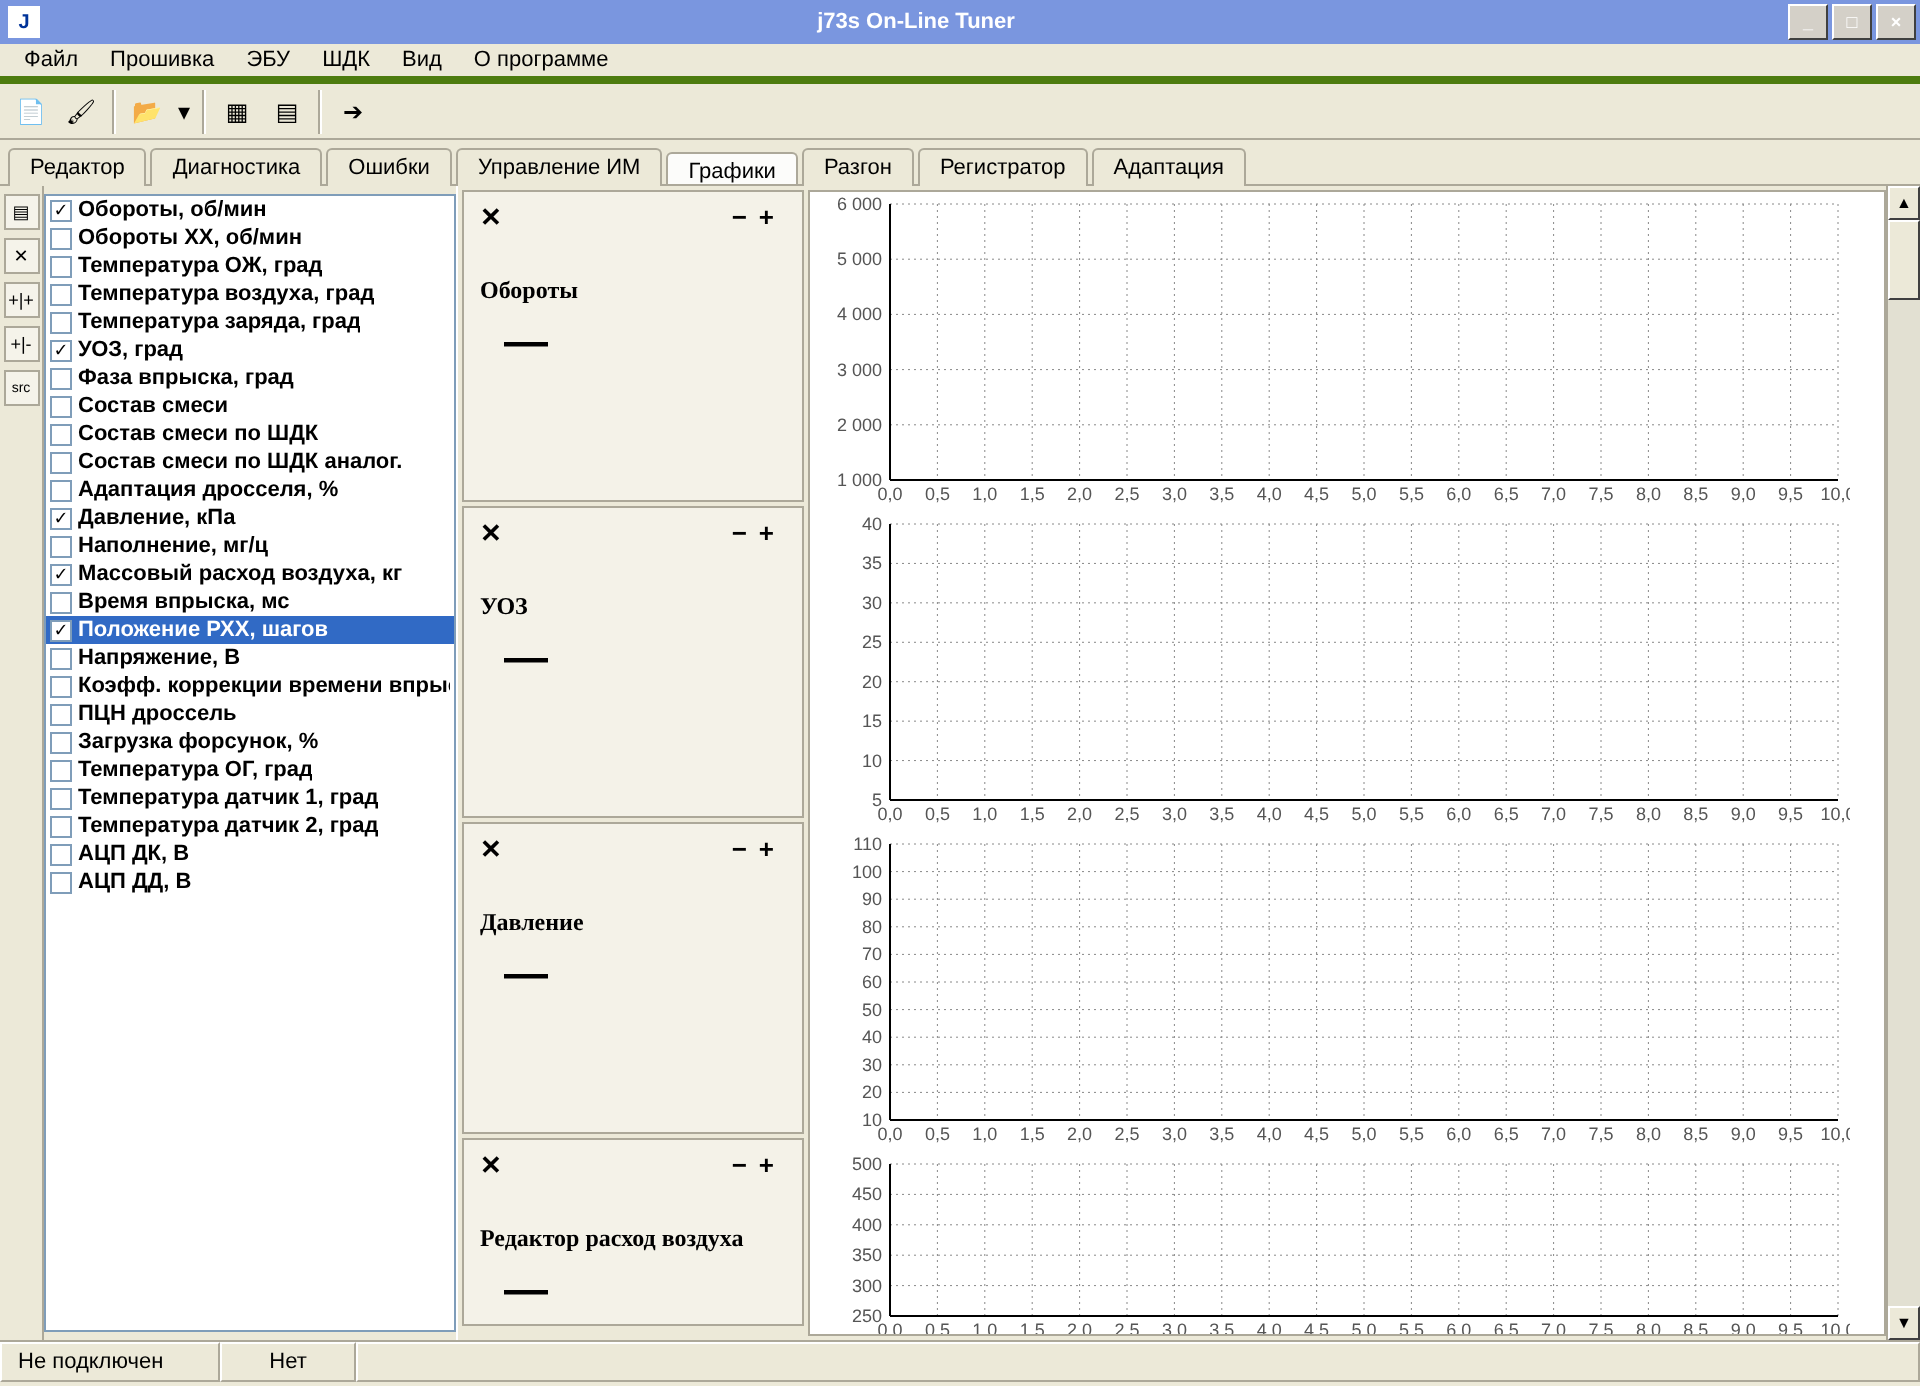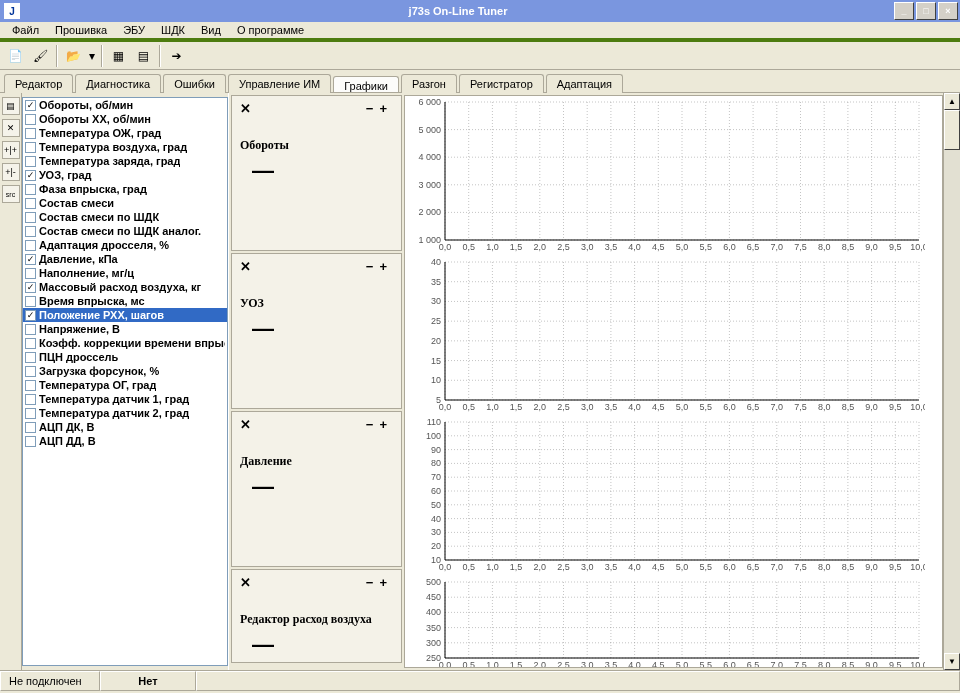--- a/index.html
+++ b/index.html
@@ -143,22 +143,22 @@
   .chartwrap{position:absolute;left:0;right:0;}
   
   .statusbar{
     height:21px;border-top:1px solid #aca899;background:#ece9d8;
     display:flex;align-items:stretch;
   }
   .statuscell{
     border:1px solid #aca899;border-top-color:#fff;border-left-color:#fff;
     padding:2px 8px;display:flex;align-items:center;
   }
-  .statuscell.n1{width:100px;}
-  .statuscell.n2{width:96px;justify-content:center;font-weight:bold;}
+  .statuscell.n1{width:110px;}
+  .statuscell.n2{width:68px;justify-content:center;}
   .statuscell.flex{flex:1;}
 </style>
 </head>
 <body>
 
 <div class="titlebar">
   <div class="title-icon">J</div>
   <div class="title-text">j73s On-Line Tuner</div>
   <div class="winbtns">
     <div class="winbtn">_</div>

